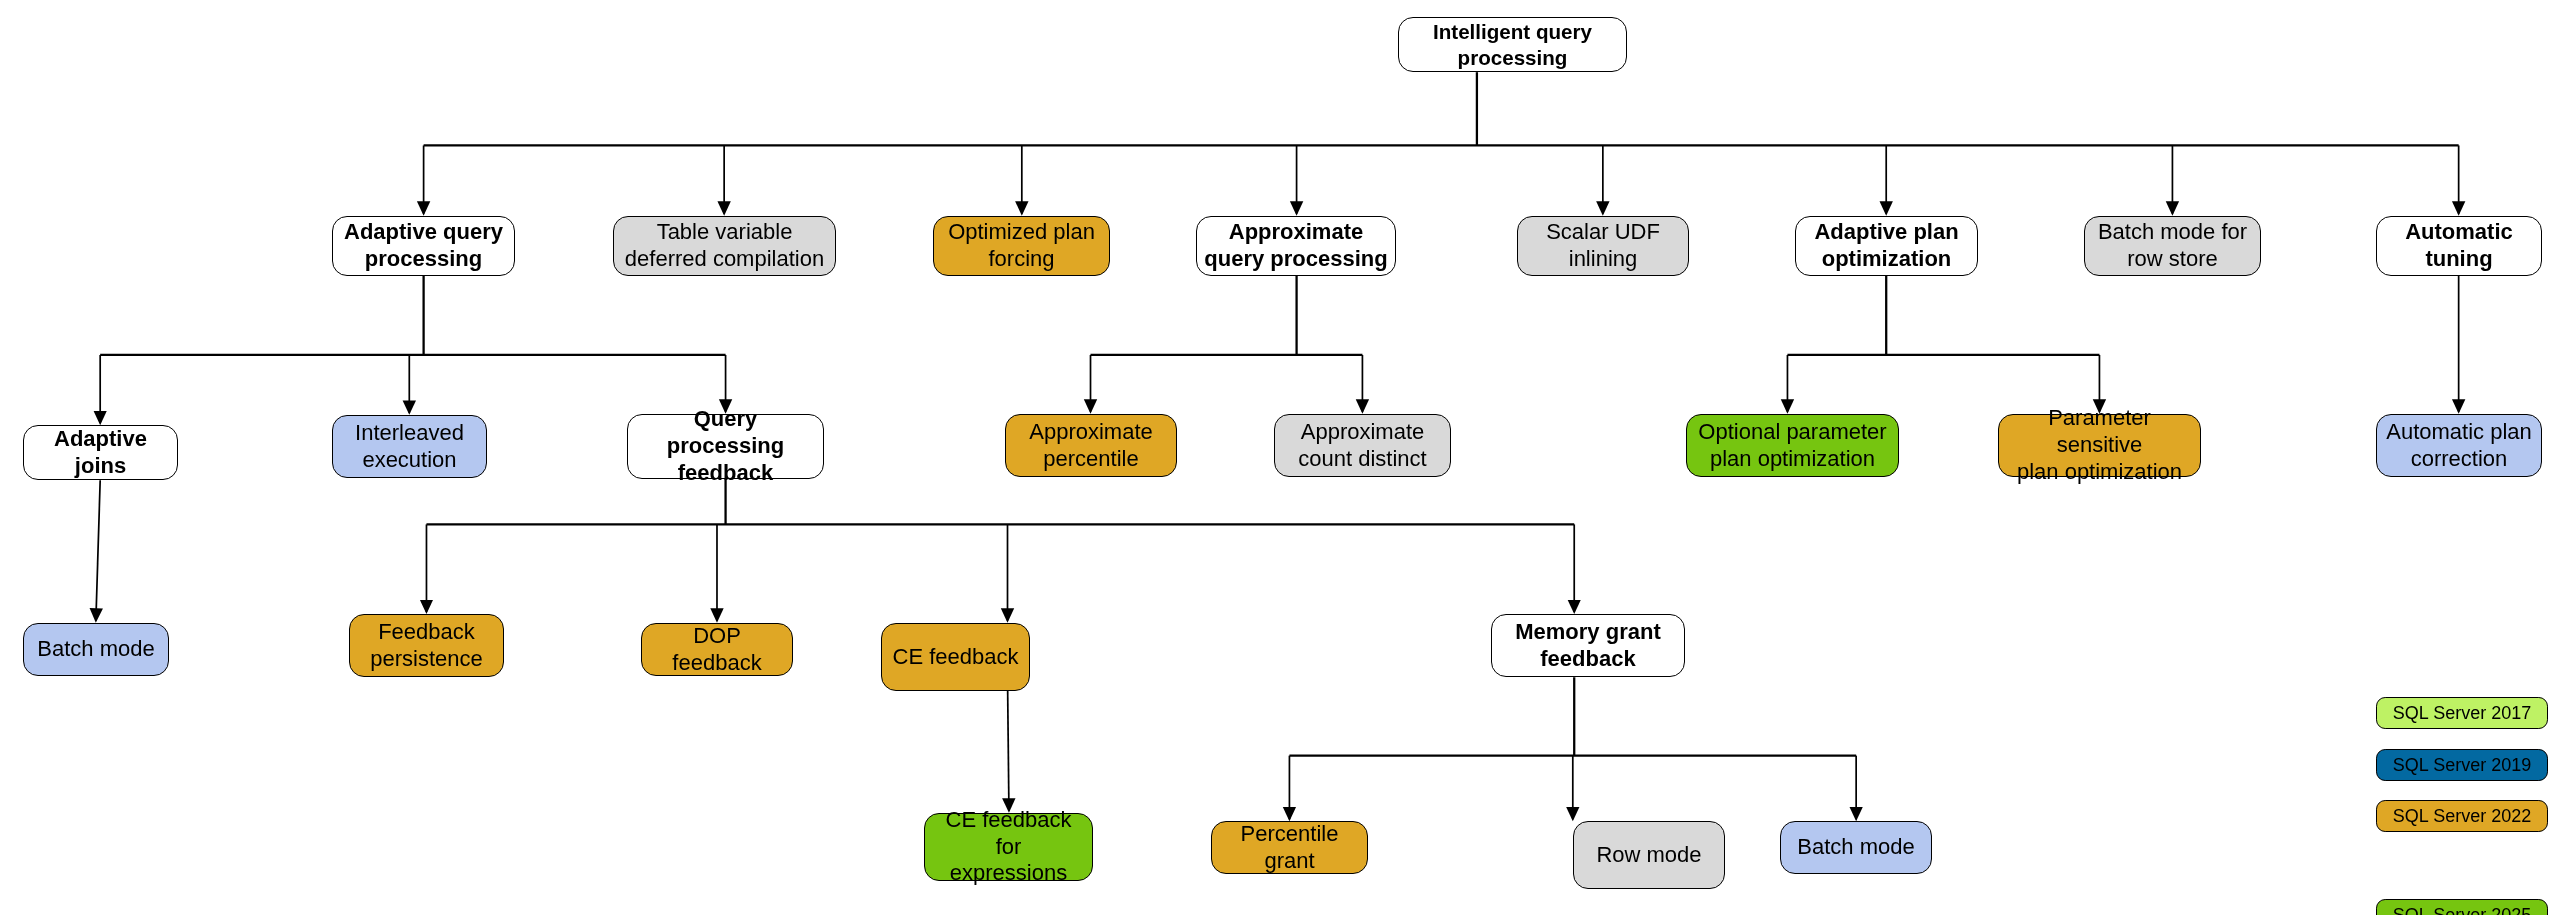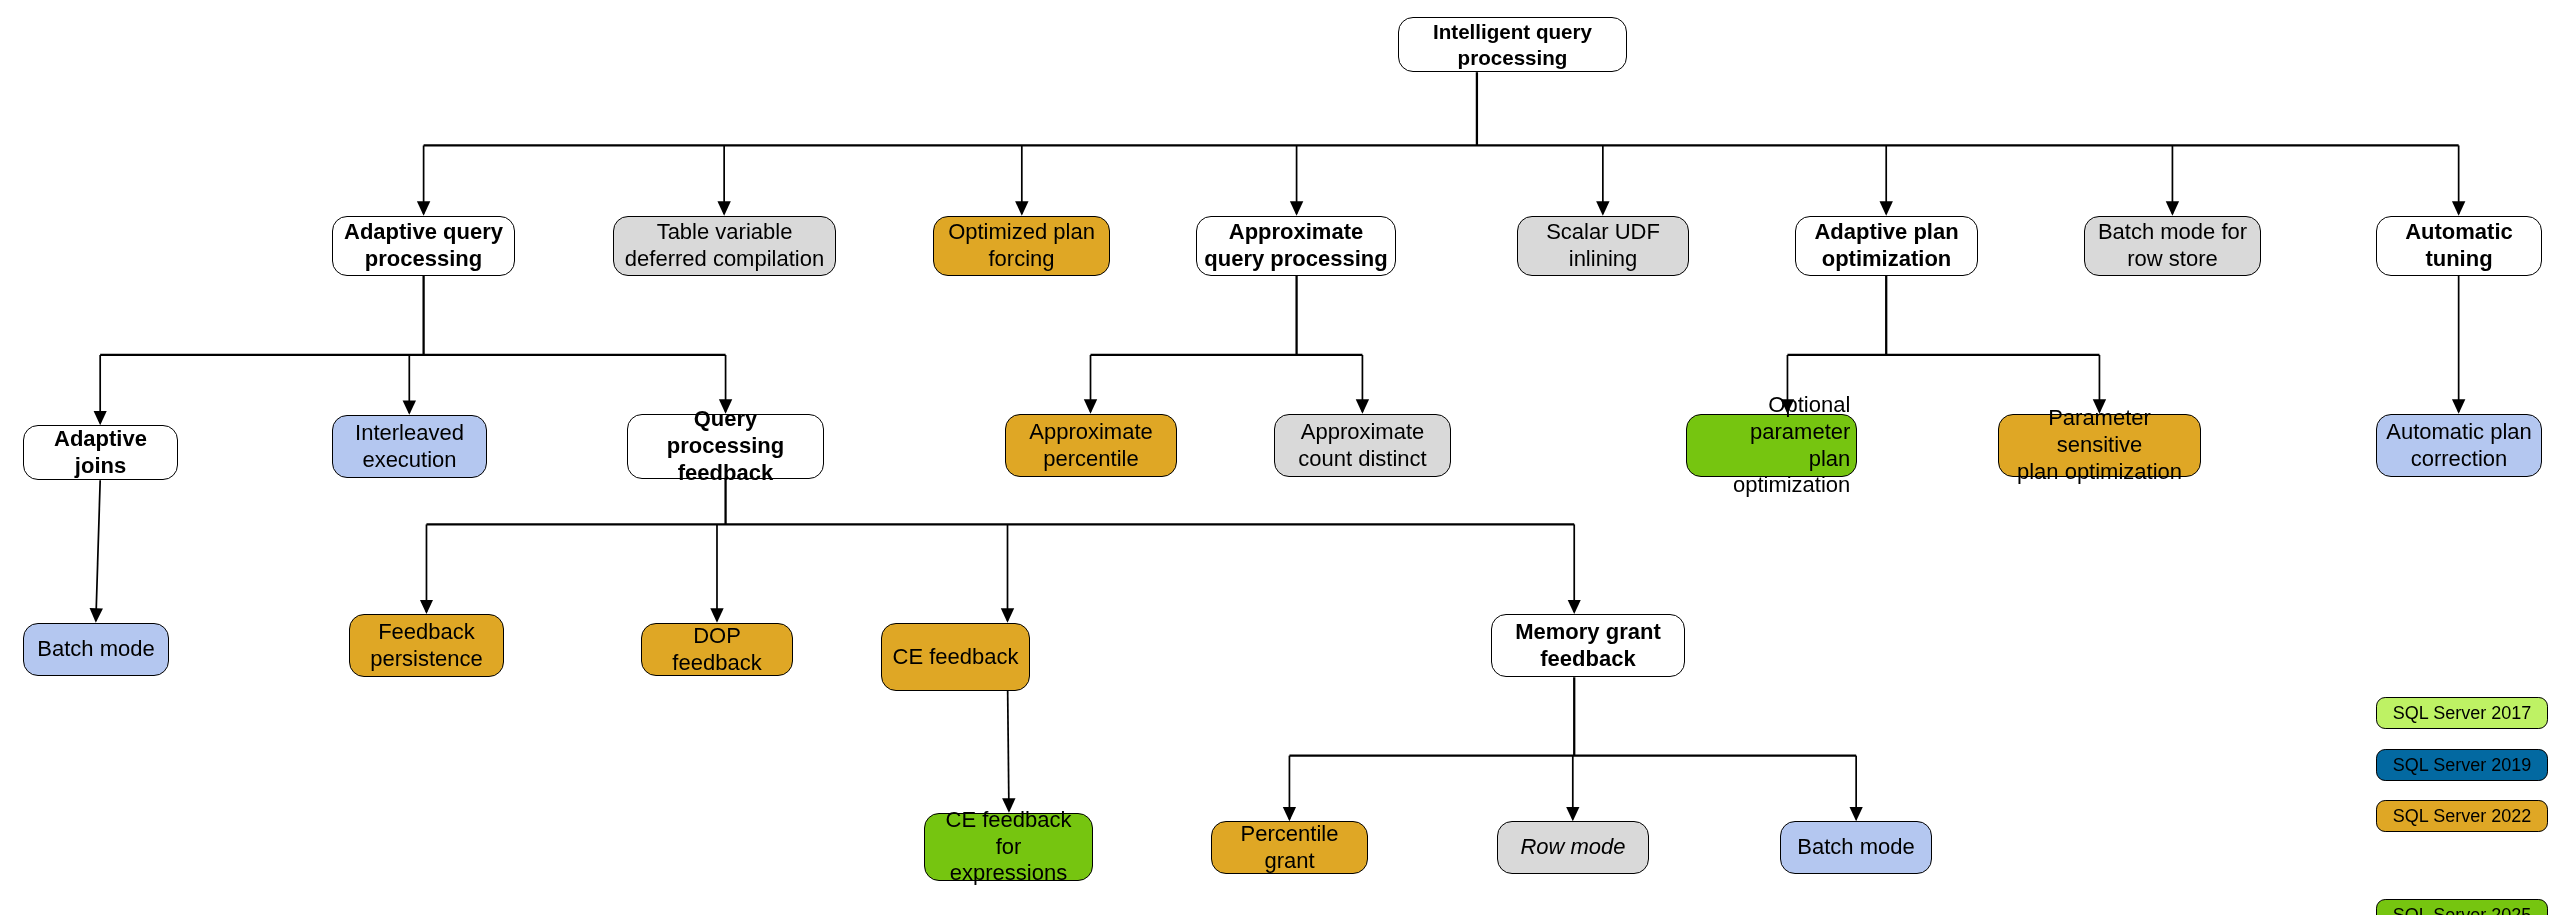--- a/index.html
+++ b/index.html
@@ -130,37 +130,37 @@
 tuning</div>
       <div class="node bold" style="left: 23px; top: 425px; width: 155px; height: 55px; background: rgb(255, 255, 255);">Adaptive joins</div>
       <div class="node" style="left: 332px; top: 415px; width: 155px; height: 63px; background: rgb(180, 199, 240);">Interleaved
 execution</div>
       <div class="node bold" style="left: 627px; top: 414px; width: 197px; height: 65px; background: rgb(255, 255, 255);">Query processing
 feedback</div>
       <div class="node" style="left: 1005px; top: 414px; width: 172px; height: 63px; background: rgb(223, 167, 37);">Approximate
 percentile</div>
       <div class="node" style="left: 1274px; top: 414px; width: 177px; height: 63px; background: rgb(217, 217, 217);">Approximate
 count distinct</div>
-      <div class="node" style="left: 1686px; top: 414px; width: 171px; height: 63px; background: rgb(118, 197, 16); text-align: right;">Optional parameter
+      <div class="node" style="left: 1686px; top: 414px; width: 213px; height: 63px; background: rgb(118, 197, 16);">Optional parameter
 plan optimization</div>
       <div class="node" style="left: 1998px; top: 414px; width: 203px; height: 63px; background: rgb(223, 167, 37);">Parameter sensitive
 plan optimization</div>
       <div class="node" style="left: 2376px; top: 414px; width: 166px; height: 63px; background: rgb(180, 199, 240);">Automatic plan
 correction</div>
       <div class="node" style="left: 23px; top: 623px; width: 146px; height: 53px; background: rgb(180, 199, 240);">Batch mode</div>
       <div class="node" style="left: 349px; top: 614px; width: 155px; height: 63px; background: rgb(223, 167, 37);">Feedback
 persistence</div>
       <div class="node" style="left: 641px; top: 623px; width: 152px; height: 53px; background: rgb(223, 167, 37);">DOP feedback</div>
       <div class="node" style="left: 881px; top: 623px; width: 149px; height: 68px; background: rgb(223, 167, 37);">CE feedback</div>
       <div class="node bold" style="left: 1491px; top: 614px; width: 194px; height: 63px; background: rgb(255, 255, 255);">Memory grant
 feedback</div>
       <div class="node" style="left: 924px; top: 813px; width: 169px; height: 68px; background: rgb(118, 197, 16);">CE feedback for
 expressions</div>
       <div class="node" style="left: 1211px; top: 821px; width: 157px; height: 53px; background: rgb(223, 167, 37);">Percentile grant</div>
-      <div class="node" style="left: 1497px; top: 821px; width: 152px; height: 53px; background: rgb(217, 217, 217); font-style: italic;">Row mode</div>
+      <div class="node" style="left: 1573px; top: 821px; width: 152px; height: 68px; background: rgb(217, 217, 217);">Row mode</div>
       <div class="node" style="left: 1780px; top: 821px; width: 152px; height: 53px; background: rgb(180, 199, 240);">Batch mode</div>
     </div>
   <div id="legend">
       <div class="legend-item" style="left: 2376px; top: 697px; width: 172px; height: 32px; background: #bef264;">SQL Server 2017</div>
       <div class="legend-item" style="left: 2376px; top: 749px; width: 172px; height: 32px; background: #0369a1;">SQL Server 2019</div>
       <div class="legend-item" style="left: 2376px; top: 800px; width: 172px; height: 32px; background: rgb(223, 167, 37);">SQL Server 2022</div>
       <div class="legend-item" style="left: 2376px; top: 899px; width: 172px; height: 32px; background: rgb(118, 197, 16);">SQL Server 2025</div>
     </div>
 </div>
 

